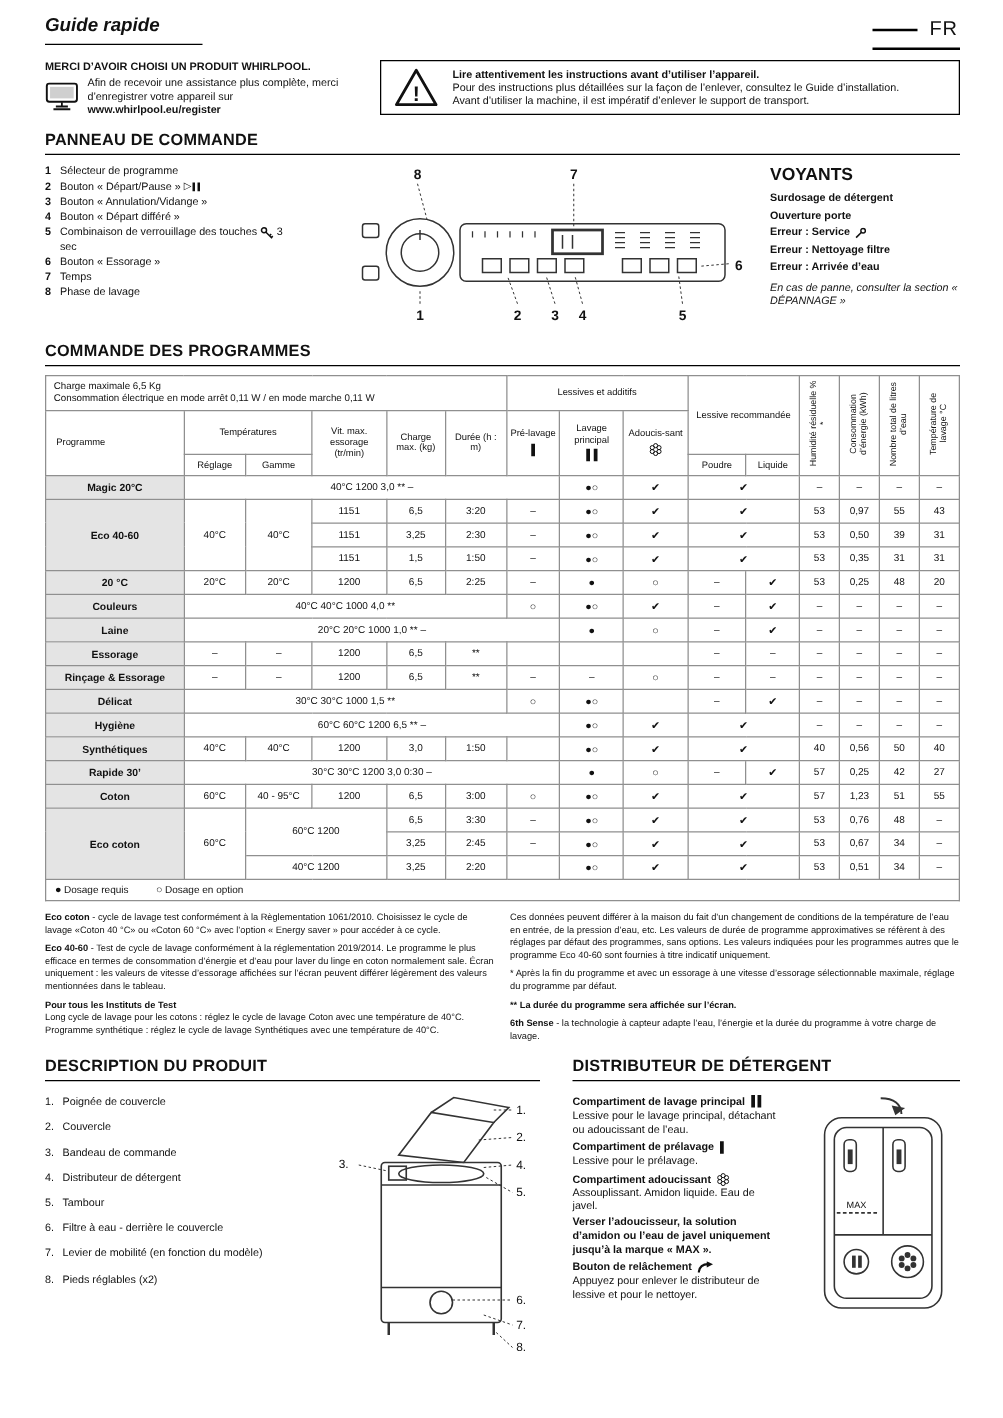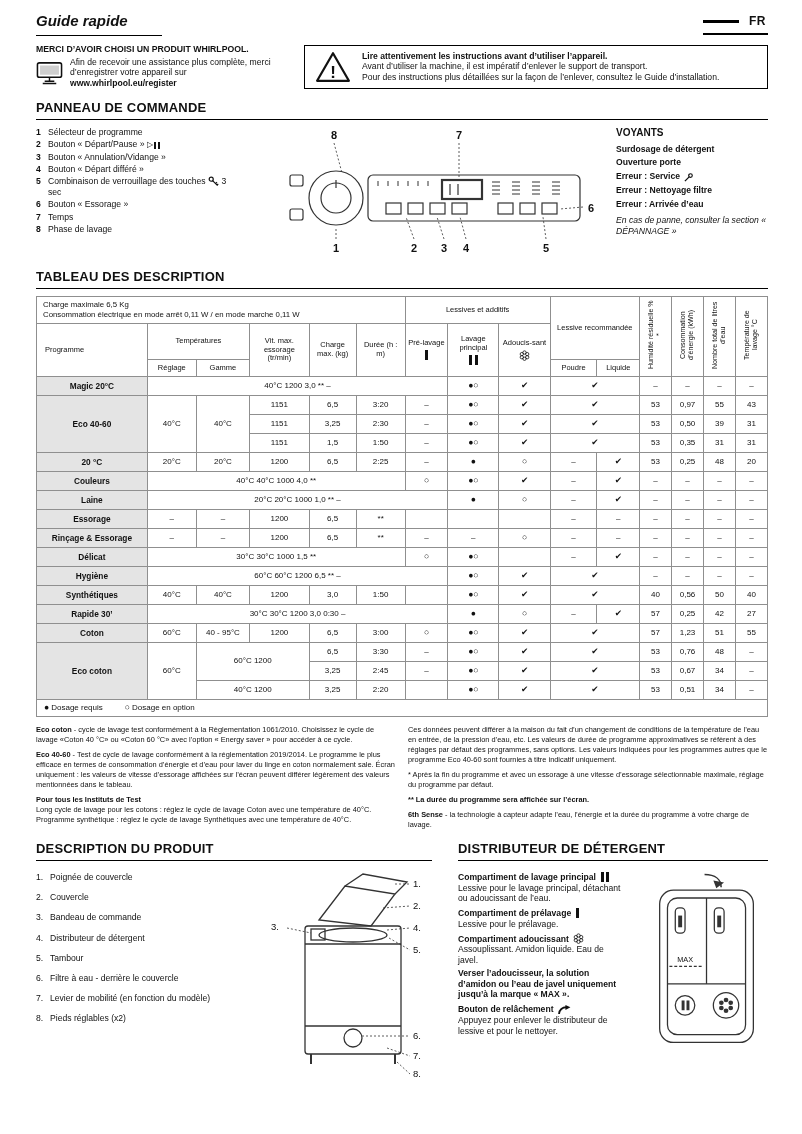--- a/index.html
+++ b/index.html
@@ -7,40 +7,40 @@
   body{width:802px;height:1134px;color:#111;font-family:"Liberation Sans",sans-serif;font-size:8.6px;line-height:1.25;overflow:hidden}
   .page{width:802px;height:1134px;padding:10px 34px 23px 36px;position:relative}
   b,.b{font-weight:bold}
 
   
   .top{display:flex;justify-content:space-between;align-items:flex-start;margin-bottom:8px}
   .title-block{border-bottom:1.4px solid #000;padding:2px 34px 4px 0}
   .doc-title{font-size:15px;font-weight:bold;font-style:italic}
   .lang-block{display:flex;align-items:center;gap:10px;border-bottom:2.4px solid #000;padding:4px 2px 4px 0}
   .lang-dash{width:36px;height:2.4px;background:#000}
-  .lang{font-size:12px;font-weight:bold;letter-spacing:.5px}
+  .lang{font-size:16px;font-weight:normal;letter-spacing:.5px}
 
   
-  .intro-row{display:flex;align-items:flex-end}
+  .intro-row{display:flex;align-items:flex-start}
   .thanks{width:268px;padding-right:10px}
   .thanks-head{font-weight:bold;margin-bottom:2px;font-size:8.7px}
   .thanks-body{display:flex;gap:7px}
   .warnbox{flex:1;border:1.7px solid #000;padding:5px 10px;display:flex;align-items:center;gap:11px}
   .warnbox .w1{font-weight:bold}
 
   h2{font-size:13px;font-weight:bold;border-bottom:1.4px solid #000;padding-bottom:3px;margin:11px 0 7px;letter-spacing:.2px}
 
   
   .panel-row{display:flex;gap:6px}
   .cp-list{width:204px;list-style:none}
   .cp-item{display:flex;gap:5px;margin-bottom:1.5px}
   .cp-num{font-weight:bold;min-width:7px}
   .cp-diagram{width:360px}
   .voyants{flex:1;padding-left:4px}
-  .v-head{font-size:10px;font-weight:bold;margin-bottom:4px}
+  .v-head{font-size:14px;font-weight:bold;margin-bottom:4px}
   .v-item{font-weight:bold;margin-bottom:3px;display:flex;align-items:flex-end;gap:4px}
   .v-note{font-style:italic;margin-top:6px}
 
   
   .table-wrap{width:100%}
   table{border-collapse:collapse;width:100%;table-layout:fixed;border:1.4px solid #777}
   th,td{border:1px solid #8f8f8f;text-align:center;vertical-align:middle;padding:1px 2px;overflow:hidden}
   th{font-size:7.5px;font-weight:normal;line-height:1.15}
   td{font-size:8px;height:19px}
   td.prog{background:#e4e4e4;font-weight:bold;font-size:8.3px}
@@ -108,22 +108,22 @@
     </div>
     <div class="warnbox">
       <span class="ic">
         <svg width="36" height="32" viewBox="0 0 34 30">
             <path d="M17 2 L32 28 L2 28 Z" fill="none" stroke="#111" stroke-width="2.1" stroke-linejoin="round"></path>
             <text x="17" y="25" text-anchor="middle" font-size="16" font-weight="bold" fill="#111">!</text>
           </svg>
       </span>
       <div>
         <div class="w1">Lire attentivement les instructions avant d’utiliser l’appareil.</div>
+        <div>Pour des instructions plus détaillées sur la façon de l’enlever, consultez le Guide d’installation.</div>
         <div>Avant d’utiliser la machine, il est impératif d’enlever le support de transport.</div>
-        <div>Pour des instructions plus détaillées sur la façon de l’enlever, consultez le Guide d’installation.</div>
       </div>
     </div>
   </div>
 
   <h2>PANNEAU DE COMMANDE</h2>
   <div class="panel-row">
     <ol class="cp-list" id="cp-list">
         <li class="cp-item">
           <span class="cp-num">1</span>
           <span class="cp-label">Sélecteur de programme</span>
@@ -260,21 +260,21 @@
             <span>Erreur : Nettoyage filtre</span>
           </div>
           <div class="v-item">
             <span>Erreur : Arrivée d’eau</span>
           </div>
         </div>
       <div class="v-note">En cas de panne, consulter la section « DÉPANNAGE »</div>
     </div>
   </div>
 
-  <h2>TABLEAU DES DESCRIPTION</h2>
+  <h2>COMMANDE DES PROGRAMMES</h2>
   <div class="table-wrap">
     <table id="prog-table">
       <colgroup>
         <col style="width:104px">
           <col style="width:46px">
           <col style="width:50px">
           <col style="width:56px">
           <col style="width:44px">
           <col style="width:46px">
           <col style="width:40px">

